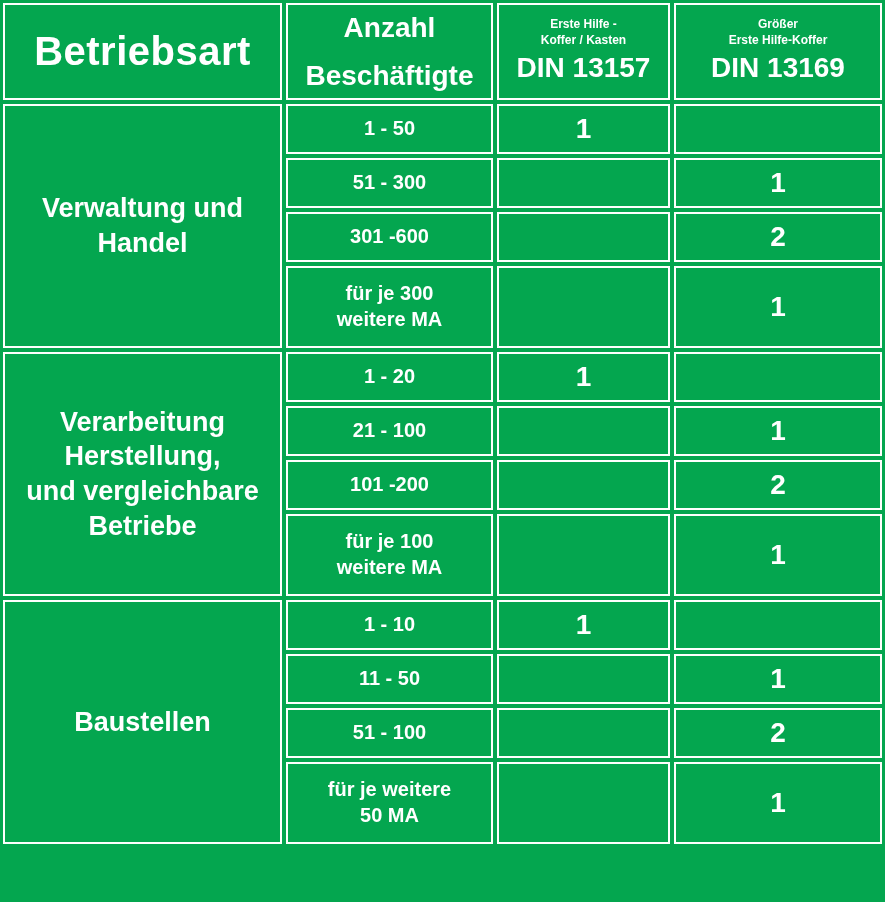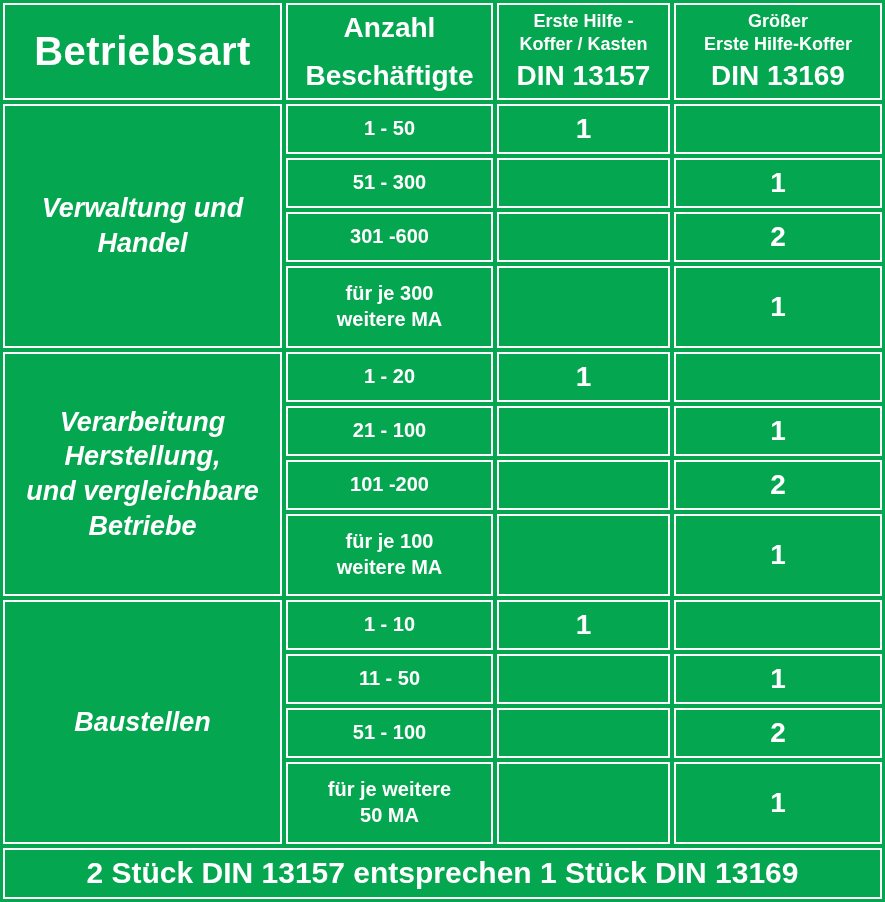--- a/index.html
+++ b/index.html
@@ -28,23 +28,23 @@
   }
   .cell span{display:block;white-space:nowrap;}
   .c1{grid-column:1}.c2{grid-column:2}.c3{grid-column:3}.c4{grid-column:4}
   .r1{grid-row:1}.r2{grid-row:2}.r3{grid-row:3}.r4{grid-row:4}.r5{grid-row:5}
   .r6{grid-row:6}.r7{grid-row:7}.r8{grid-row:8}.r9{grid-row:9}
   .r10{grid-row:10}.r11{grid-row:11}.r12{grid-row:12}.r13{grid-row:13}.r14{grid-row:14}
   .span4{grid-row-end:span 4}
   .full{grid-column:1 / -1}
   .h-betriebsart{font-size:40px;letter-spacing:.5px;}
   .h-anzahl{font-size:28px;gap:12px;}
-  .h-sub{font-size:18px;}
+  .h-sub{font-size:12px;}
   .h-din{font-size:28px;margin-top:2px;}
-  .section{font-size:27px;font-style:italic;}
+  .section{font-size:27px;}
   .range{font-size:20px;}
   .value{font-size:28px;}
   .footer-cell{font-size:30px;}
 </style>
 </head>
 <body>
 
 <div class="table">
 
   <div class="cell r1 c1 h-betriebsart">
@@ -194,17 +194,14 @@
     <span>für je weitere</span>
     <span>50 MA</span>
   </div>
   <div class="cell r13 c3 value">
     <span></span>
   </div>
   <div class="cell r13 c4 value">
     <span>1</span>
   </div>
 
-  <div class="cell r14 full footer-cell">
-    <span>2 Stück DIN 13157 entsprechen 1 Stück DIN 13169</span>
-  </div>
 
 </div>
 
 </body></html>

